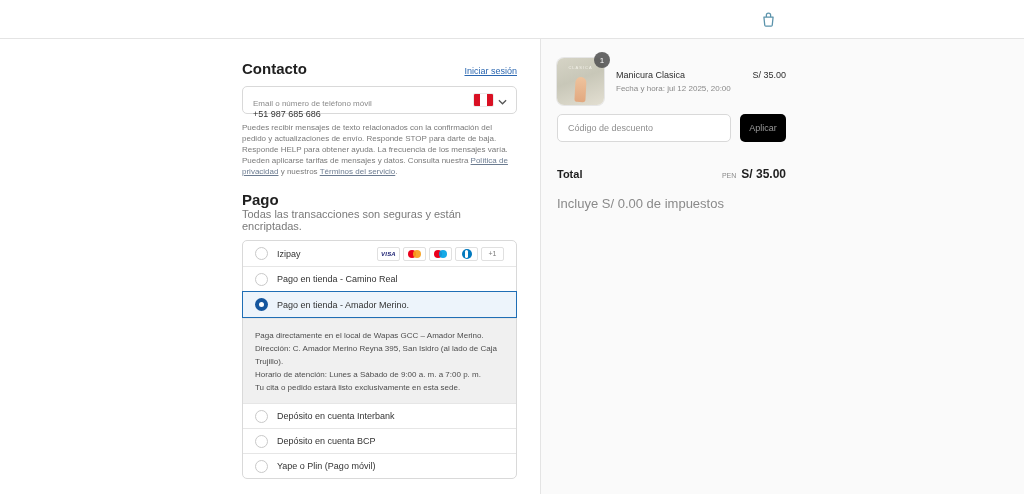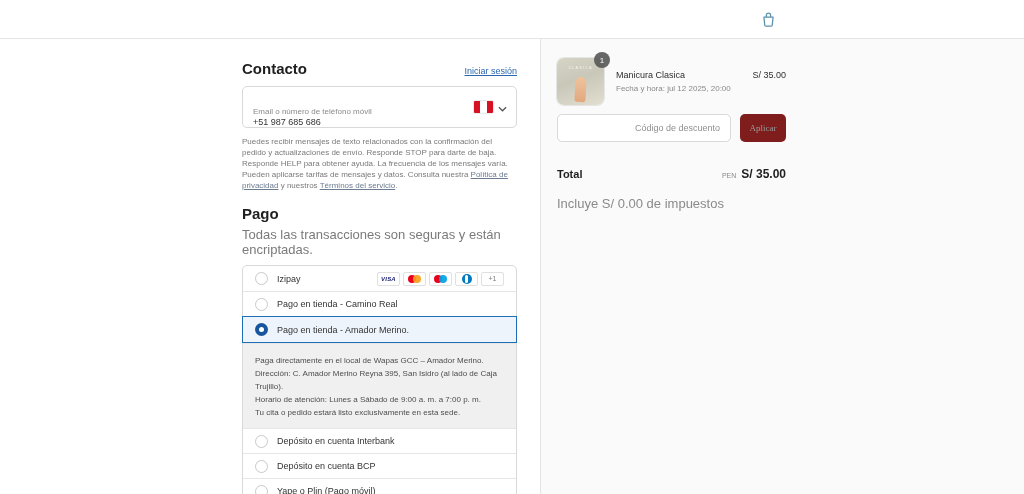--- a/index.html
+++ b/index.html
@@ -18,37 +18,37 @@
   .col-right { flex:1; background:#fafafa; border-left:1px solid #e4e4e4; }
   .left-inner { width:275px; margin-left:242px; padding-top:21px; }
   .right-inner { width:229px; margin-left:16px; padding-top:19px; }
 
   
   .sec-head { display:flex; justify-content:space-between; align-items:baseline; }
   h2 { font-size:15px; font-weight:bold; color:#1f1f1f; }
   .link-blue { font-size:9px; color:#2a66b0; text-decoration:underline; cursor:pointer; }
 
   .field { position:relative; margin-top:9px; border:1px solid #d9d9d9; border-radius:5px;
-    background:#fff; padding:20px 10px; height:28px; cursor:text; }
+    background:#fff; padding:12px 10px; height:28px; cursor:text; }
   .field-label { font-size:8px; color:#8a8a8a; line-height:9px; }
   .field-input { border:none; outline:none; font-size:9px; color:#333; width:190px;
     font-family:"Liberation Sans", sans-serif; background:transparent; display:block; margin-top:1px; }
   .field-right { position:absolute; right:9px; top:50%; transform:translateY(-50%);
     display:flex; align-items:center; gap:5px; cursor:pointer; }
   .flag-pe { display:flex; width:19px; height:12px; border-radius:1px; overflow:hidden;
     box-shadow:0 0 0 1px rgba(0,0,0,0.08); }
   .flag-pe i { display:block; height:100%; }
   .flag-pe .r { width:34%; background:#d91023; }
   .flag-pe .w { width:32%; background:#fff; }
 
   .disclaimer { margin-top:8px; font-size:8px; line-height:11px; color:#7a7a7a; }
   .disclaimer .inlink { color:#6b7b90; text-decoration:underline; cursor:pointer; }
 
   .pago-title { margin-top:14px; }
-  .pay-sub { margin-top:5px; font-size:13px; color:#7a7a7a; }
+  .pay-sub { font-size:11px; color:#7a7a7a; }
 
   .pay-box { margin-top:8px; border:1px solid #d9d9d9; border-radius:5px; background:#fff; }
   .pay-row { display:flex; align-items:center; padding:0 12px; height:25px;
     border-top:1px solid #e6e6e6; font-size:9px; color:#333; cursor:pointer; }
   .pay-row:first-child { border-top:none; border-radius:5px 5px 0 0; }
   .pay-row.selected { height:27px; margin:0 -1px; border:1px solid #1f6eb5; background:#edf4fb; }
   .pay-row:last-child { border-radius:0 0 5px 5px; }
 
   .radio { width:13px; height:13px; border-radius:50%; border:1px solid #c9c9c9;
     background:#fff; margin-right:9px; flex:none; }
@@ -88,24 +88,24 @@
     justify-content:center; }
   .item-info { flex:1; margin-left:12px; }
   .item-top { display:flex; justify-content:space-between; align-items:baseline; }
   .item-name { font-size:9px; color:#2e2e2e; }
   .item-price { font-size:9px; color:#2e2e2e; }
   .item-meta { font-size:8px; color:#8a8a8a; margin-top:4px; }
 
   .discount-row { display:flex; gap:9px; margin-top:9px; }
   .discount-input { flex:1; height:28px; border:1px solid #d9d9d9; border-radius:5px;
     padding:0 10px; font-size:9px; color:#333; background:#fff; outline:none;
-    font-family:"Liberation Sans", sans-serif;text-align:right; }
+    font-family:"Liberation Sans", sans-serif; }
   .discount-input::placeholder { color:#8f8f8f; }
-  .apply-btn { width:46px; height:28px; border:none; border-radius:5px; background:#7f1d1d;
-    color:#9a9a9a; font-size:9px; font-family:Liberation Serif, serif; cursor:pointer; }
+  .apply-btn { width:46px; height:28px; border:none; border-radius:5px; background:#000000;
+    color:#9a9a9a; font-size:9px; font-family:Liberation Sans, sans-serif; cursor:pointer; }
 
   .total-row { display:flex; justify-content:space-between; align-items:baseline; margin-top:25px; }
   .total-label { font-size:11px; font-weight:bold; color:#1f1f1f; }
   .total-right { display:flex; align-items:baseline; gap:5px; }
   .total-currency { font-size:7px; color:#8a8a8a; }
   .total-amount { font-size:12px; font-weight:bold; color:#1f1f1f; }
   .tax-note { font-size:13px; color:#8a8a8a; margin-top:15px; }
 </style>
 </head>
 <body>

